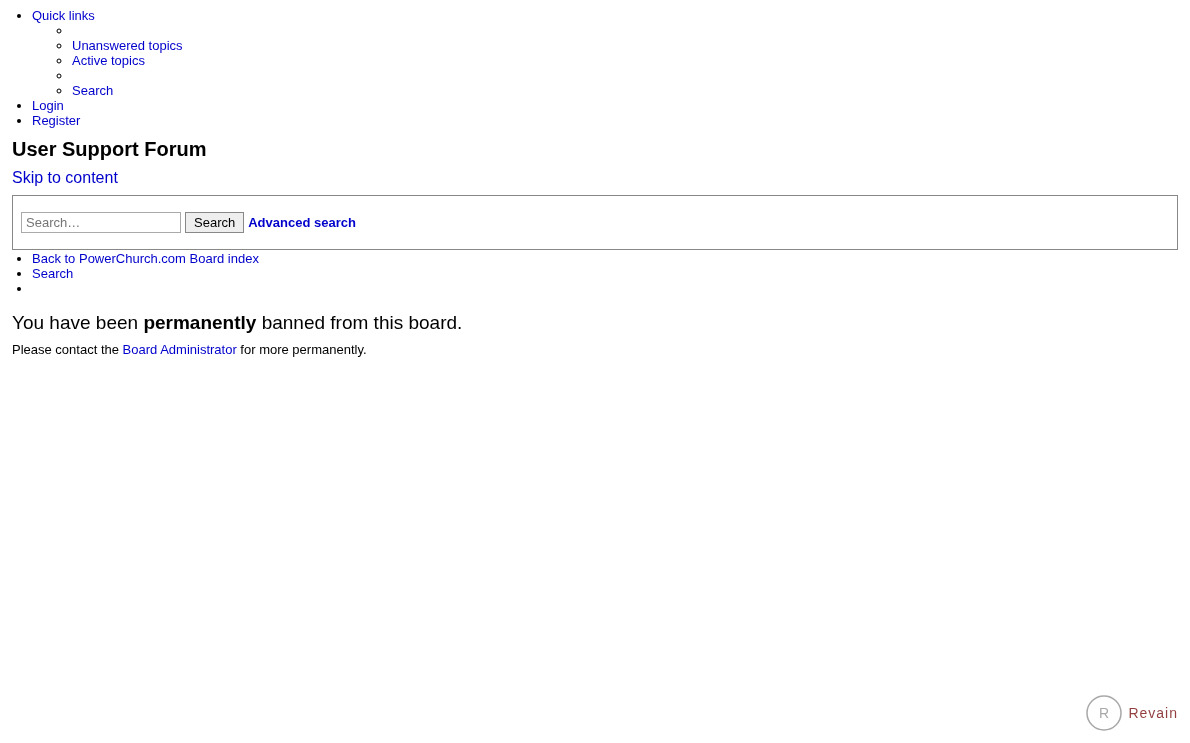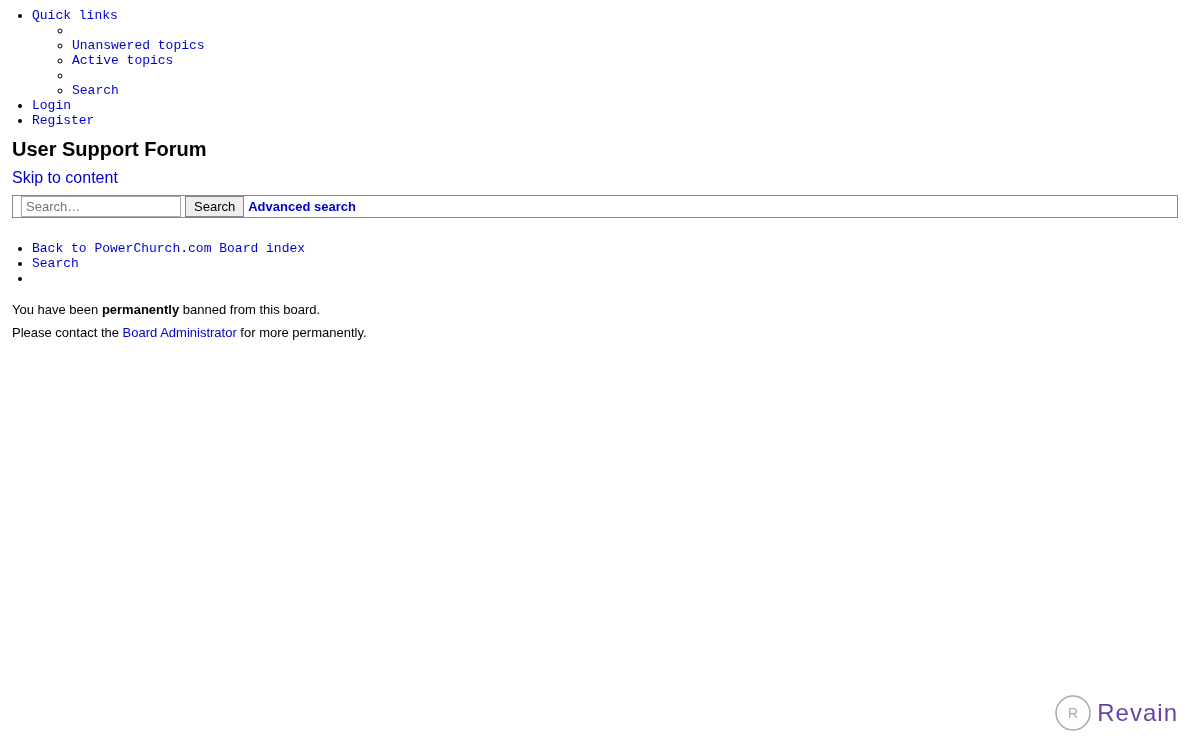--- a/index.html
+++ b/index.html
@@ -14,46 +14,45 @@
       color: #000;
       padding: 8px 12px;
     }
     a {
       color: #00c;
       text-decoration: none;
     }
     ul {
       list-style: disc;
       padding-left: 20px;
-      font-family: Liberation Mono, monospace;
     }
     ul ul {
       list-style: circle;
       padding-left: 40px;
     }
     .top-nav {
       margin-bottom: 10px;
     }
     .site-title {
       font-size: 20px;
       font-weight: bold;
       margin: 10px 0 8px 0;
     }
     .skip-link {
       display: block;
       margin-bottom: 8px;
       font-size: 16px;
     }
     .search-bar {
       border: 1px solid #888;
-      padding: 0 8px;
+      padding: 16px 8px;
       display: flex;
       align-items: center;
       gap: 4px;
-      margin-bottom: 23px;
+      margin-bottom: 1px;
     }
     .search-input {
       border: 1px solid #aaa;
       padding: 2px 4px;
       font-size: 13px;
       width: 160px;
     }
     .search-button {
       padding: 2px 8px;
       font-size: 13px;
@@ -72,21 +71,21 @@
       list-style: disc;
       padding-left: 20px;
     }
     .section-title {
       font-size: 18px;
       font-weight: bold;
       margin-bottom: 12px;
       margin-top: 4px;
     }
     .info-text {
-      font-size: 13px;
+      font-size: 19px;
       margin-bottom: 8px;
     }
     .info-text strong {
       font-weight: bold;
     }
     .contact-text {
       font-size: 13px;
       margin-bottom: 8px;
     }
     .ban-notice {
@@ -101,23 +100,23 @@
       display: flex;
       align-items: center;
       gap: 6px;
       opacity: 0.85;
     }
     .revain-logo {
       width: 36px;
       height: 36px;
     }
     .revain-text {
-      font-size: 24px;
+      font-size: 14px;
       font-weight: 300;
-      color: #4c1d95;
+      color: #7f1d1d;
       letter-spacing: 1px;
     }
   </style>
 </head>
 <body>
 
 <div class="top-nav">
   <ul>
     <li>
       <a>Quick links</a>

